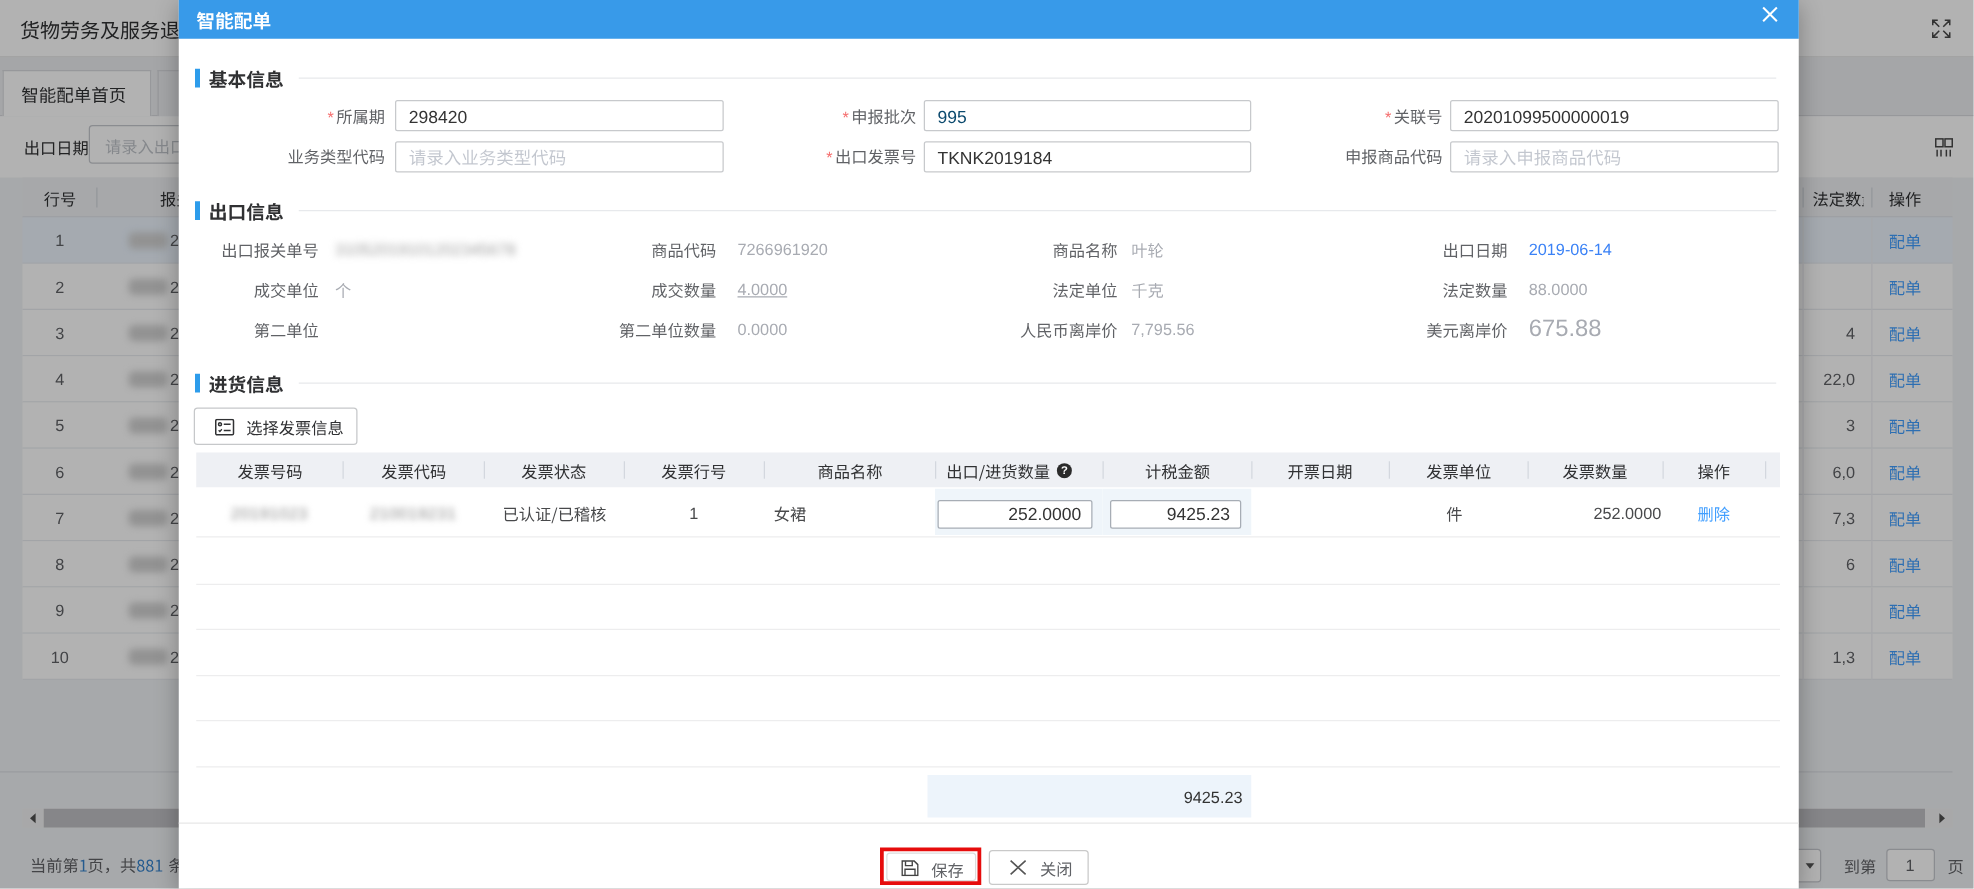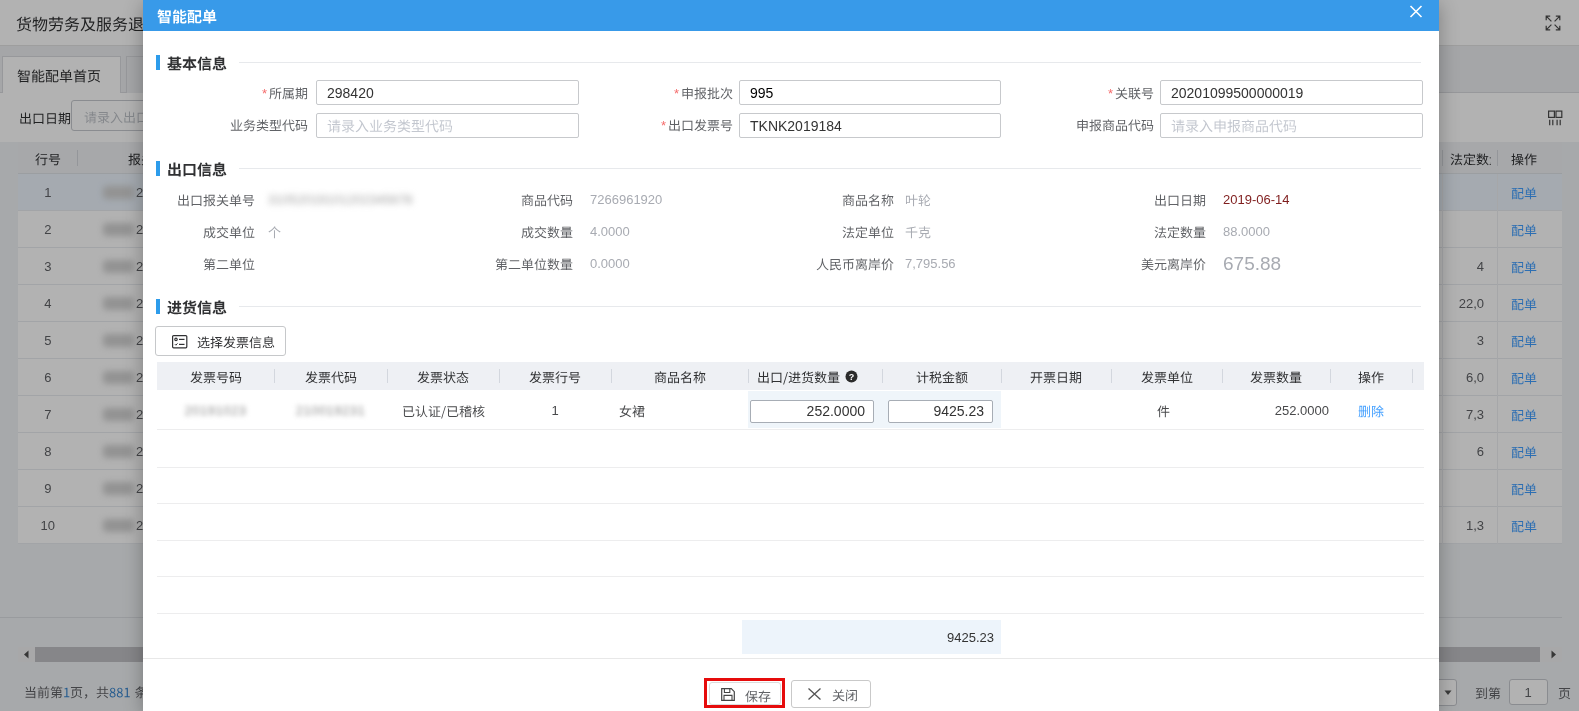--- a/index.html
+++ b/index.html
@@ -323,21 +323,21 @@
       <svg style="position:absolute;left:538.0px;top:85.5px;overflow:visible;" width="52.0" height="16.9" viewBox="0 -12.3 52.0 16.9">
         <g fill="#606266">
           <use href="#g8" transform="matrix(0.01300 0 0 -0.01300 0.00 0)"></use>
           <use href="#g9" transform="matrix(0.01300 0 0 -0.01300 13.00 0)"></use>
           <use href="#g51" transform="matrix(0.01300 0 0 -0.01300 26.00 0)"></use>
           <use href="#g52" transform="matrix(0.01300 0 0 -0.01300 39.00 0)"></use>
         </g>
       </svg>
       <div style="position:absolute;left:531px;top:82.5px;font-size:13px;line-height:21px;color:#f56c6c;font-weight:normal;white-space:pre;">*</div>
       <div style="position:absolute;left:596px;top:80px;width:262px;height:25px;background:#fff;border:1px solid #c7c9cc;border-radius:2px;box-sizing:border-box;"></div>
-      <div style="position:absolute;left:607px;top:82px;font-size:14px;line-height:22px;color:#000000;font-weight:normal;white-space:pre;">995</div>
+      <div style="position:absolute;left:607px;top:82px;font-size:14px;line-height:22px;color:#0c4a6e;font-weight:normal;white-space:pre;">995</div>
       <svg style="position:absolute;left:972.0px;top:85.5px;overflow:visible;" width="39.0" height="16.9" viewBox="0 -12.3 39.0 16.9">
         <g fill="#606266">
           <use href="#g25" transform="matrix(0.01300 0 0 -0.01300 0.00 0)"></use>
           <use href="#g53" transform="matrix(0.01300 0 0 -0.01300 13.00 0)"></use>
           <use href="#g24" transform="matrix(0.01300 0 0 -0.01300 26.00 0)"></use>
         </g>
       </svg>
       <div style="position:absolute;left:965px;top:82.5px;font-size:13px;line-height:21px;color:#f56c6c;font-weight:normal;white-space:pre;">*</div>
       <div style="position:absolute;left:1017px;top:80px;width:263px;height:25px;background:#fff;border:1px solid #c7c9cc;border-radius:2px;box-sizing:border-box;"></div>
       <div style="position:absolute;left:1028px;top:82px;font-size:14px;line-height:22px;color:#333;font-weight:normal;white-space:pre;">20201099500000019</div>
@@ -445,21 +445,21 @@
         </g>
       </svg>
       <svg style="position:absolute;left:1011.0px;top:192.5px;overflow:visible;" width="52.0" height="16.9" viewBox="0 -12.3 52.0 16.9">
         <g fill="#606266">
           <use href="#g16" transform="matrix(0.01300 0 0 -0.01300 0.00 0)"></use>
           <use href="#g17" transform="matrix(0.01300 0 0 -0.01300 13.00 0)"></use>
           <use href="#g18" transform="matrix(0.01300 0 0 -0.01300 26.00 0)"></use>
           <use href="#g19" transform="matrix(0.01300 0 0 -0.01300 39.00 0)"></use>
         </g>
       </svg>
-      <div style="position:absolute;left:1080px;top:188.5px;font-size:13px;line-height:21px;color:#7f1d1d;font-weight:normal;white-space:pre;">2019-06-14</div>
+      <div style="position:absolute;left:1080px;top:188.5px;font-size:13px;line-height:21px;color:#3b82f6;font-weight:normal;white-space:pre;">2019-06-14</div>
       <svg style="position:absolute;left:60.0px;top:224.5px;overflow:visible;" width="52.0" height="16.9" viewBox="0 -12.3 52.0 16.9">
         <g fill="#606266">
           <use href="#g69" transform="matrix(0.01300 0 0 -0.01300 0.00 0)"></use>
           <use href="#g70" transform="matrix(0.01300 0 0 -0.01300 13.00 0)"></use>
           <use href="#g13" transform="matrix(0.01300 0 0 -0.01300 26.00 0)"></use>
           <use href="#g71" transform="matrix(0.01300 0 0 -0.01300 39.00 0)"></use>
         </g>
       </svg>
       <svg style="position:absolute;left:125.0px;top:224.5px;overflow:visible;" width="13.0" height="16.9" viewBox="0 -12.3 13.0 16.9">
         <g fill="#a8abb2">
@@ -467,21 +467,21 @@
         </g>
       </svg>
       <svg style="position:absolute;left:378.0px;top:224.5px;overflow:visible;" width="52.0" height="16.9" viewBox="0 -12.3 52.0 16.9">
         <g fill="#606266">
           <use href="#g69" transform="matrix(0.01300 0 0 -0.01300 0.00 0)"></use>
           <use href="#g70" transform="matrix(0.01300 0 0 -0.01300 13.00 0)"></use>
           <use href="#g28" transform="matrix(0.01300 0 0 -0.01300 26.00 0)"></use>
           <use href="#g29" transform="matrix(0.01300 0 0 -0.01300 39.00 0)"></use>
         </g>
       </svg>
-      <div style="position:absolute;left:447px;top:220.5px;font-size:13px;line-height:21px;color:#a8abb2;font-weight:normal;white-space:pre;">4.0000</div>
+      <div style="position:absolute;left:447px;top:220.5px;font-size:13px;line-height:21px;color:#a8abb2;font-weight:normal;white-space:pre;text-decoration:underline;">4.0000</div>
       <svg style="position:absolute;left:699.0px;top:224.5px;overflow:visible;" width="52.0" height="16.9" viewBox="0 -12.3 52.0 16.9">
         <g fill="#606266">
           <use href="#g26" transform="matrix(0.01300 0 0 -0.01300 0.00 0)"></use>
           <use href="#g27" transform="matrix(0.01300 0 0 -0.01300 13.00 0)"></use>
           <use href="#g13" transform="matrix(0.01300 0 0 -0.01300 26.00 0)"></use>
           <use href="#g71" transform="matrix(0.01300 0 0 -0.01300 39.00 0)"></use>
         </g>
       </svg>
       <svg style="position:absolute;left:762.0px;top:224.5px;overflow:visible;" width="26.0" height="16.9" viewBox="0 -12.3 26.0 16.9">
         <g fill="#a8abb2">

